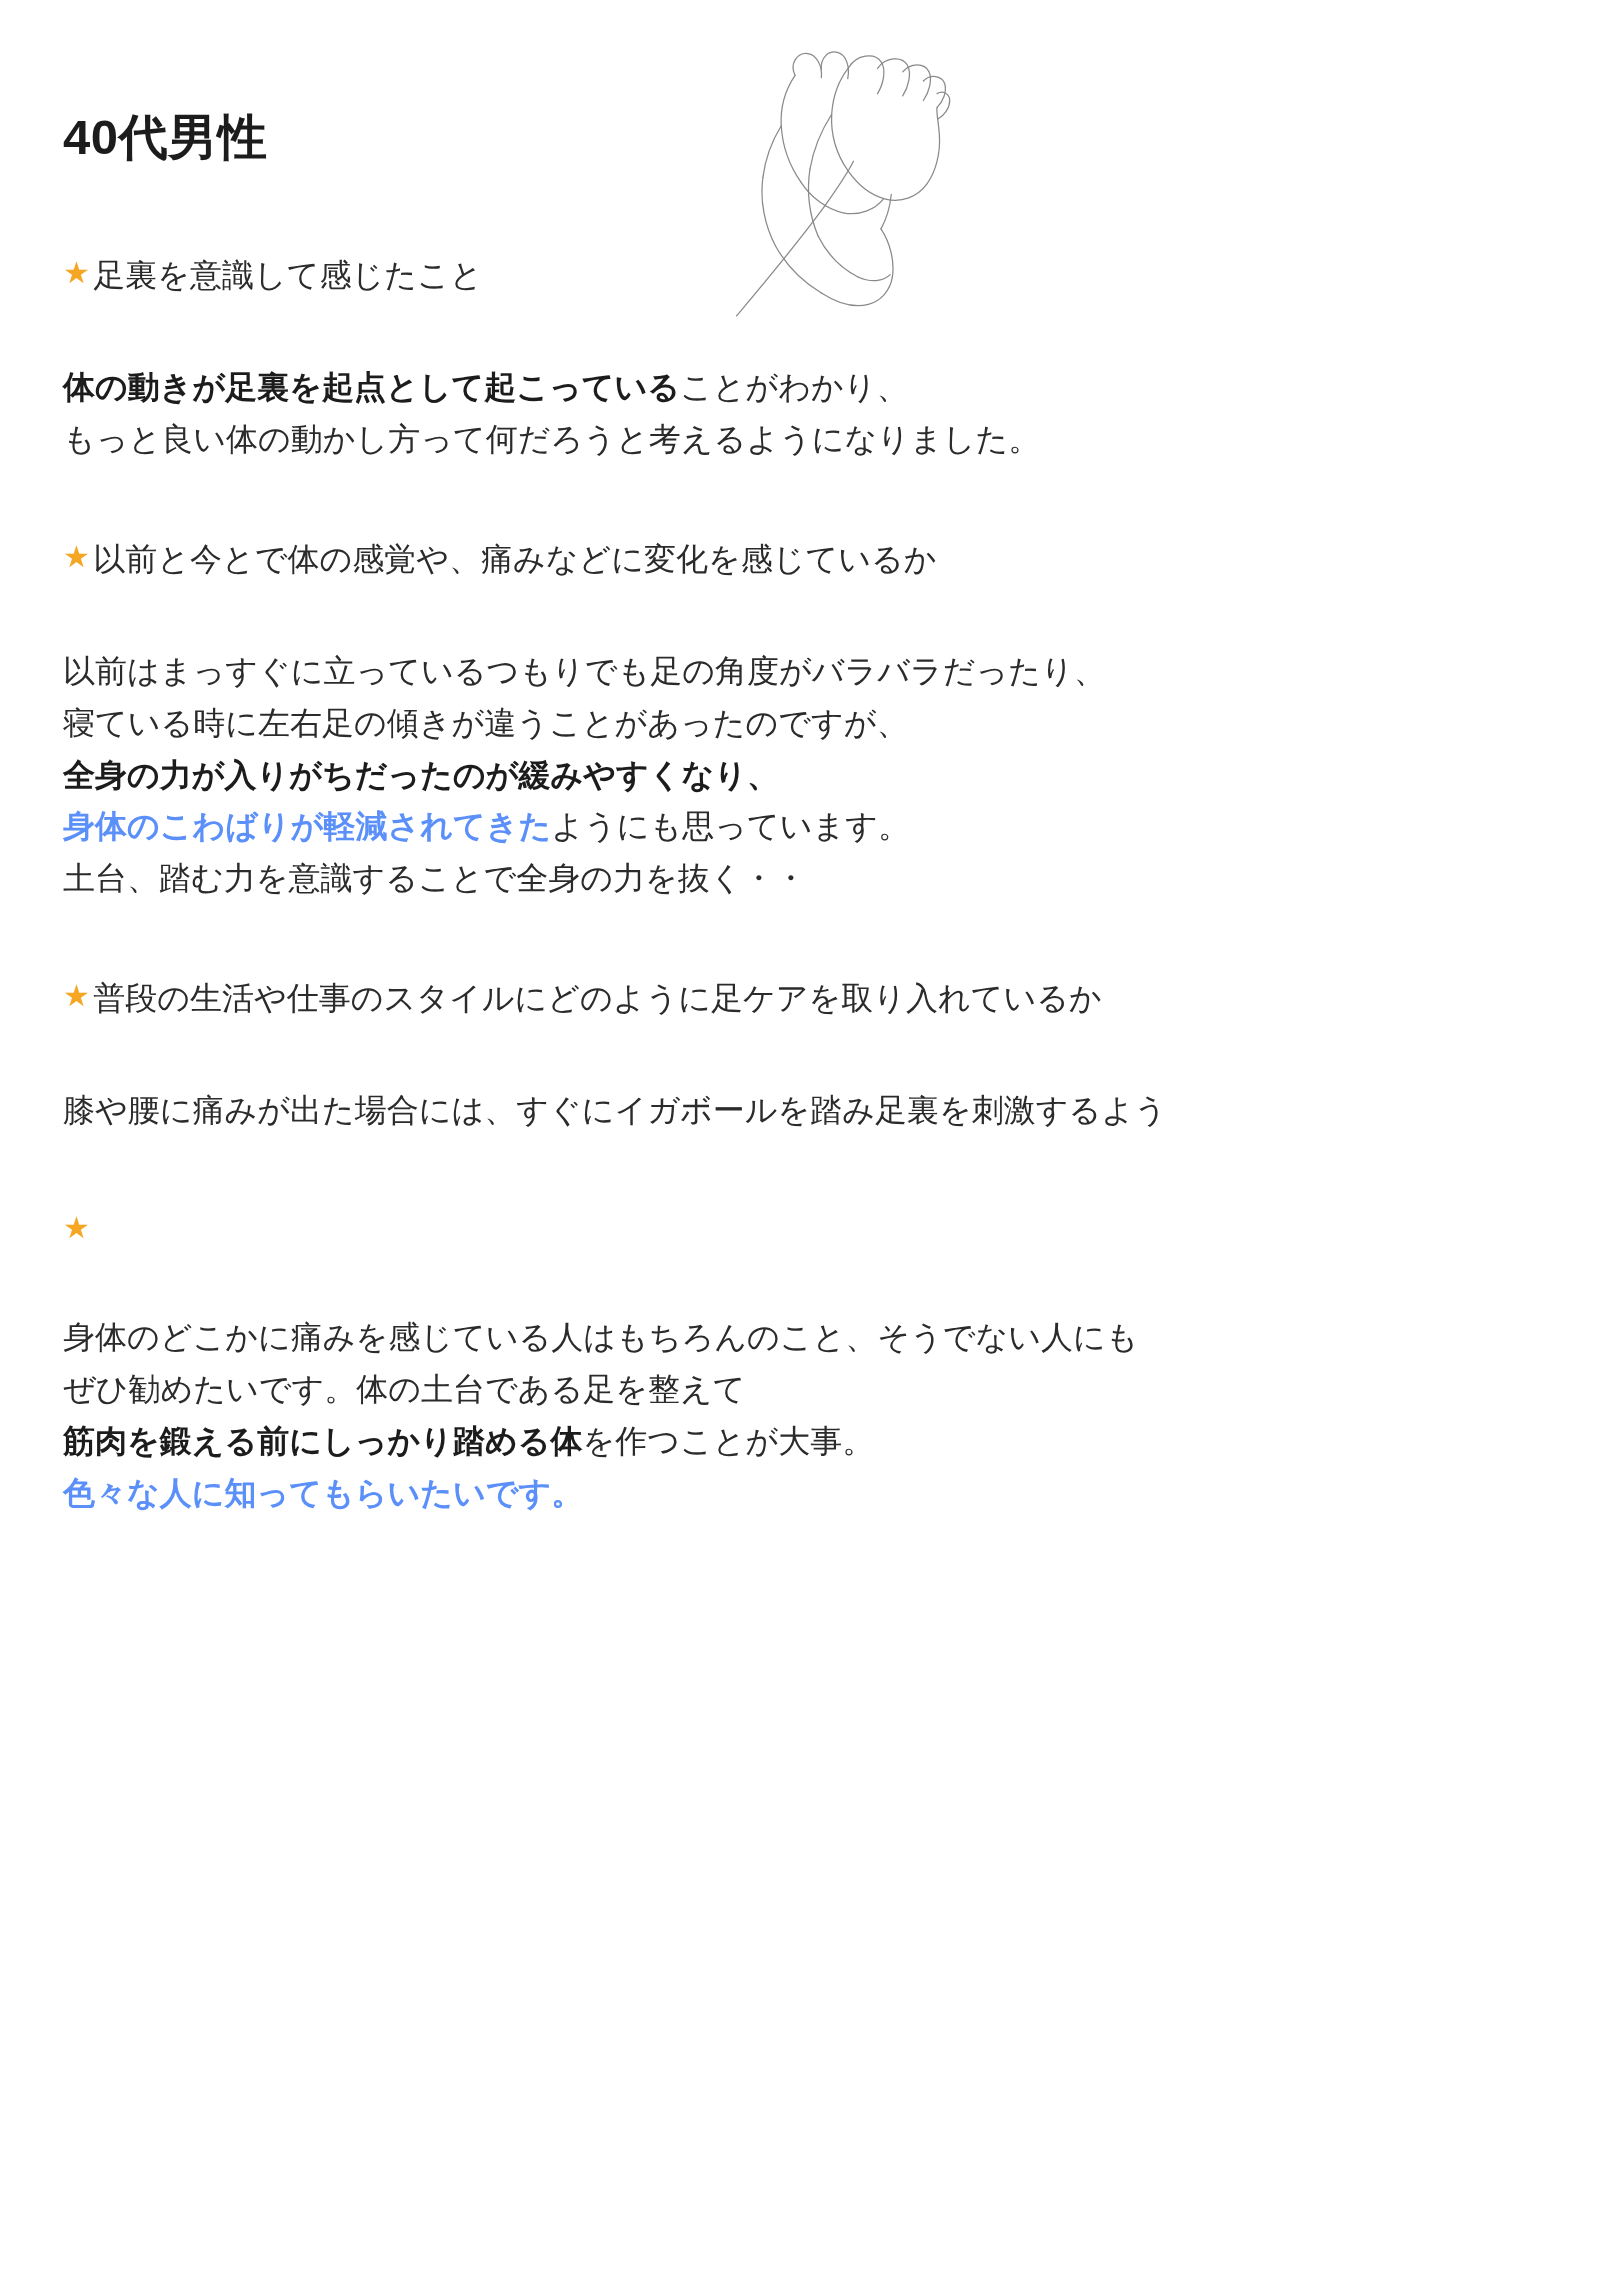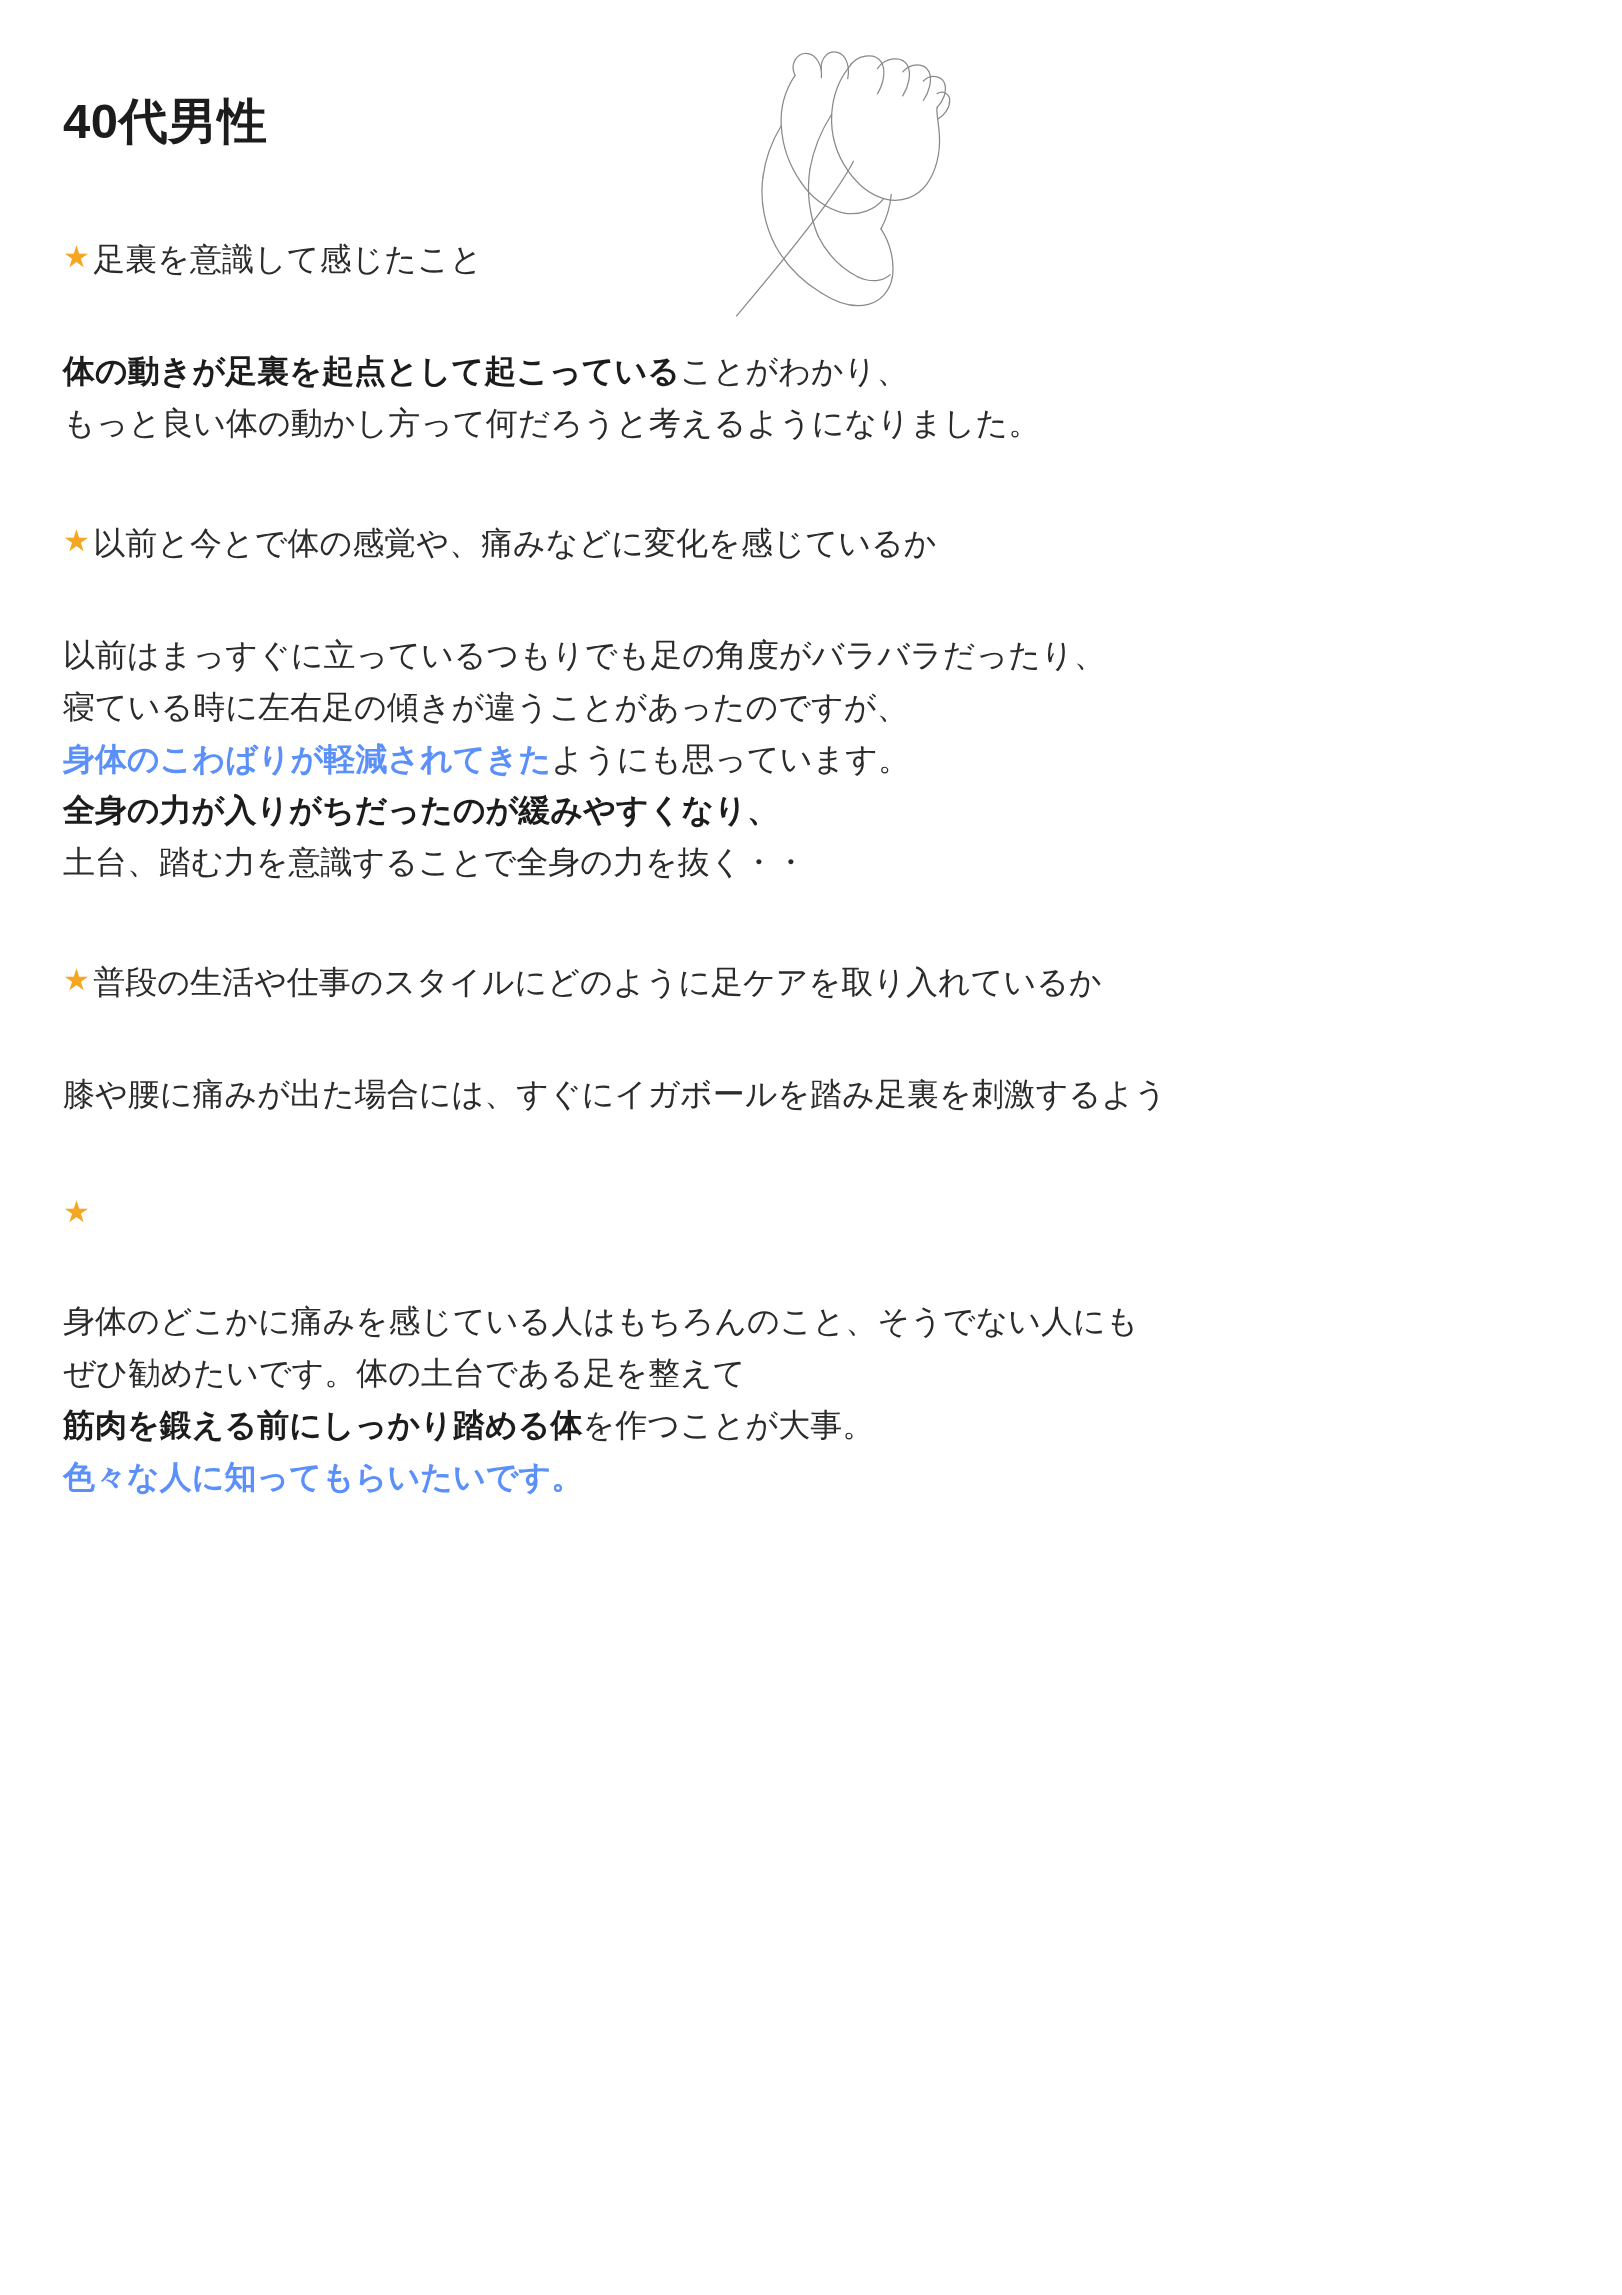--- a/index.html
+++ b/index.html
@@ -21,21 +21,21 @@
     box-sizing: border-box;
     padding: 86px 98px 0 63px;
   }
 
   
   .title {
     font-size: 49px;
     font-weight: bold;
     letter-spacing: 0.6px;
     color: #1c1c1c;
-    margin: 7px 0 0 0;
+    margin: 23px 0 0 0;
     line-height: 1.15;
   }
 
   
   .feet-illustration {
     position: absolute;
     top: 34px;
     left: 677px;
     width: 275px;
     height: 298px;
@@ -149,22 +149,22 @@
   <div class="section-heading">
     <span class="star">★</span>
     <span class="heading-text">以前と今とで体の感覚や、痛みなどに変化を感じているか</span>
   </div>
 
   <div class="sp-heading-gap"></div>
 
   <div class="body-block">
     <span class="ln"><span>以前はまっすぐに立っているつもりでも足の角度がバラバラだったり、</span></span>
     <span class="ln"><span>寝ている時に左右足の傾きが違うことがあったのですが、</span></span>
+    <span class="ln"><span class="b">全身の力が入りがちだったのが緩みやすくなり、</span></span>
     <span class="ln"><span class="blue">身体のこわばりが軽減されてきた</span><span>ようにも思っています。</span></span>
-    <span class="ln"><span class="b">全身の力が入りがちだったのが緩みやすくなり、</span></span>
     <span class="ln"><span>土台、踏む力を意識することで全身の力を抜く・・</span></span>
   </div>
 
   <div class="sp-2"></div>
 
   <div class="section-heading">
     <span class="star">★</span>
     <span class="heading-text">普段の生活や仕事のスタイルにどのように足ケアを取り入れているか</span>
   </div>
 

